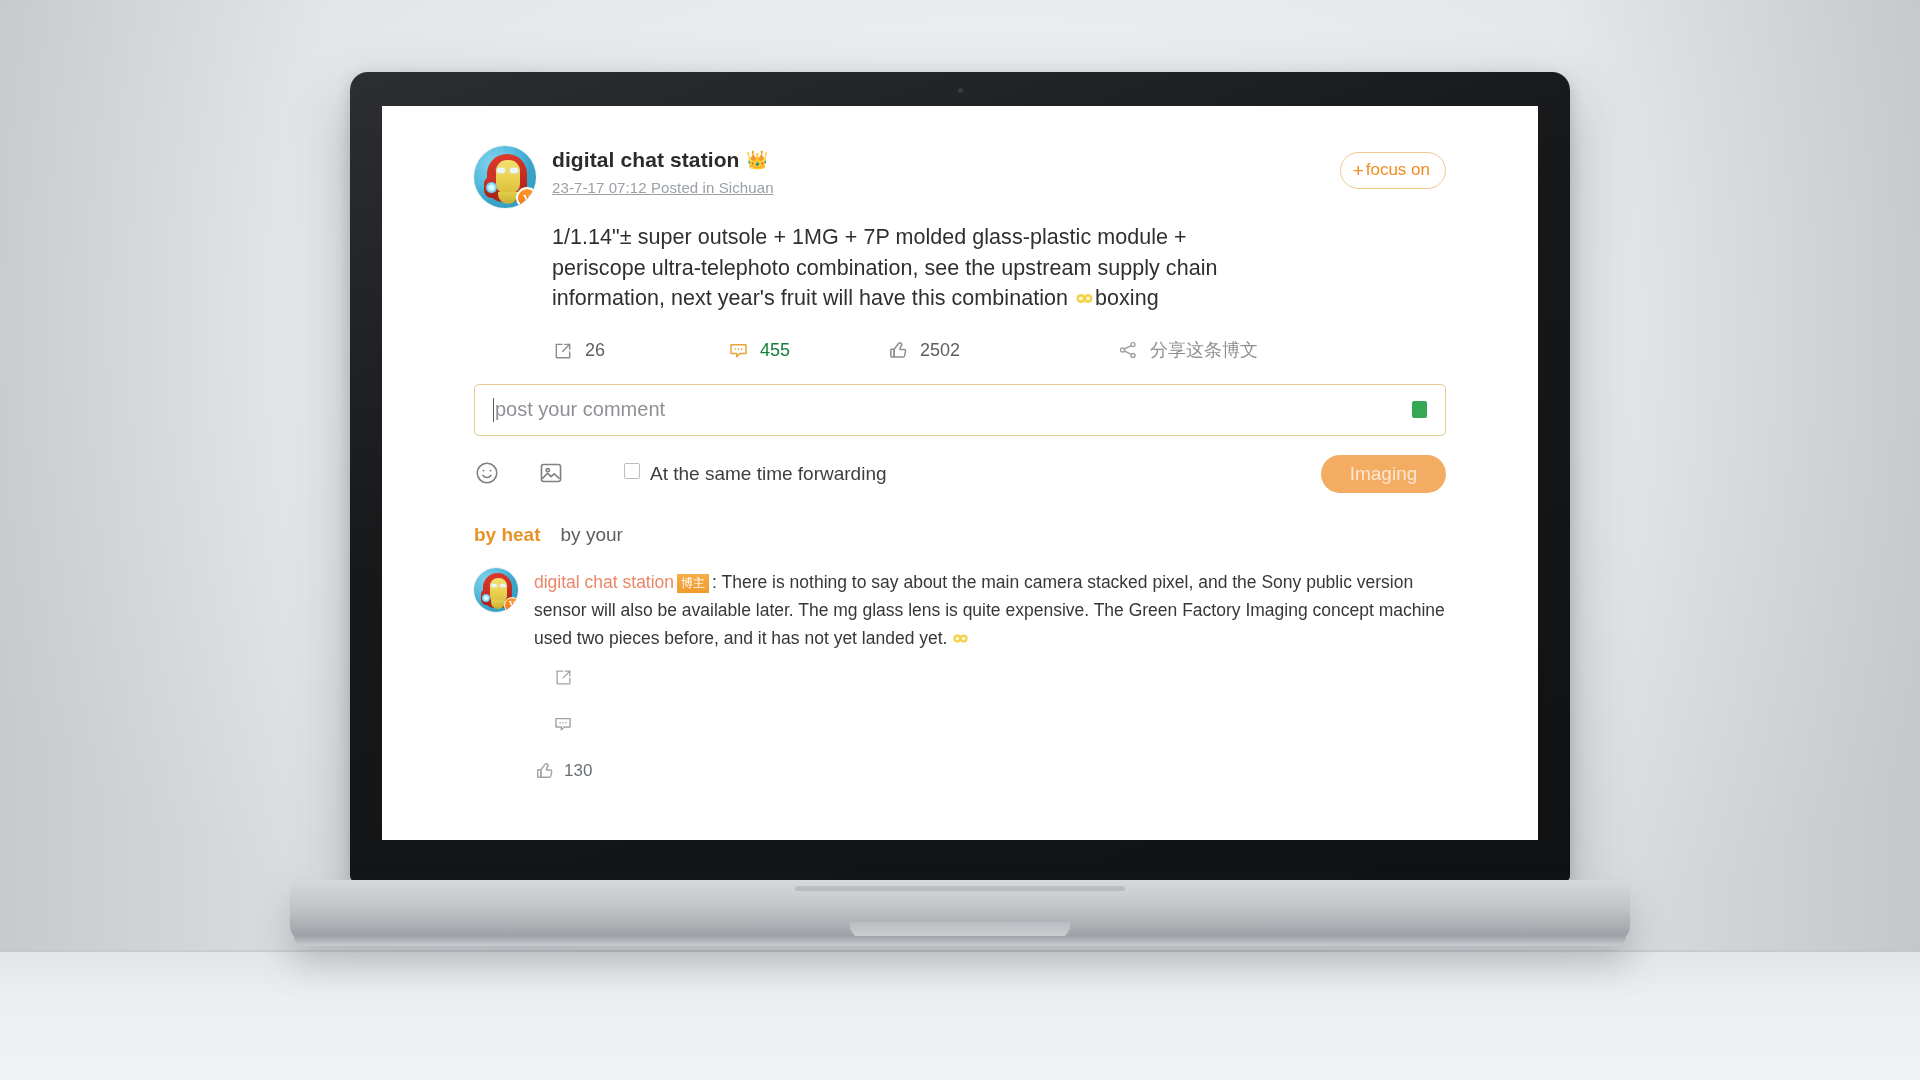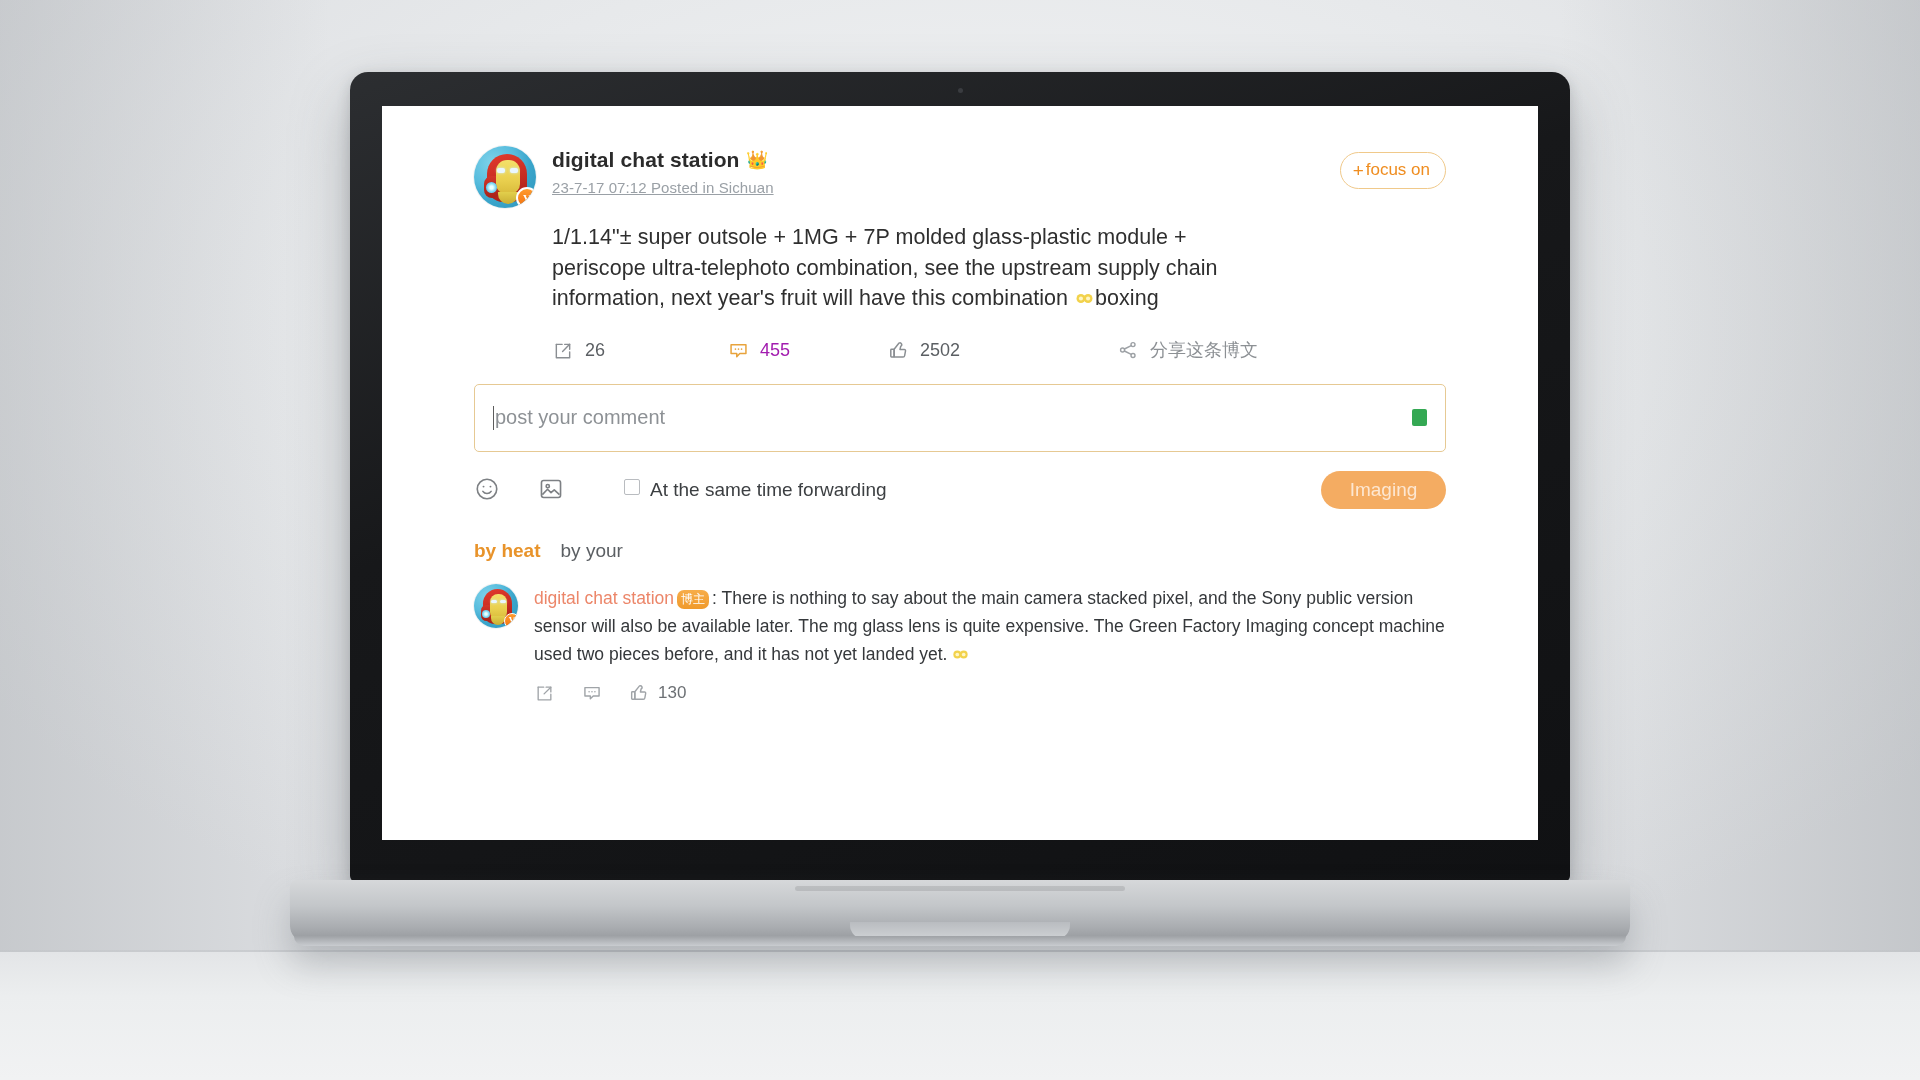--- a/index.html
+++ b/index.html
@@ -302,38 +302,38 @@
     font-size: 18px;
     padding-bottom: 18px;
   }
   .stat {
     display: flex;
     align-items: center;
     gap: 11px;
     cursor: pointer;
   }
   .stat.s1 { width: 175px; }
-  .stat.s2 { width: 160px; color: #a21caf; }
+  .stat.s2 { width: 160px; color: #15803d; }
   .stat.s3 { width: 230px; }
   .stat .glyph {
     width: 22px; height: 22px;
     display: inline-flex;
     align-items: center;
     justify-content: center;
   }
   .stat .glyph svg { display: block; }
 
   .share-cn { color: #8c9094; font-size: 18px; }
 
   
   .composer {
     margin-top: 4px;
     border: 1.5px solid #e6c993;
     border-radius: 5px;
-    height: 68px;
+    height: 52px;
     display: flex;
     align-items: center;
     padding: 0 18px;
     position: relative;
     background: #fff;
   }
   .caret {
     width: 1px;
     height: 24px;
     background: #5c5c5c;
@@ -443,21 +443,21 @@
   .comment-user {
     color: #ec8669;
   }
   .blogger-badge {
     display: inline-block;
     background: linear-gradient(180deg, #f7ad4a, #f09a2b);
     color: #fff;
     font-size: 12px;
     line-height: 1;
     padding: 3px 4px 4px 4px;
-    border-radius: 7px;
+    border-radius: 0;
     vertical-align: 1px;
     margin: 0 3px;
     font-family: "DejaVu Sans", sans-serif;
   }
   .comment-emoji {
     display: inline-block;
     width: 17px; height: 17px;
     vertical-align: -3px;
   }
 
@@ -468,20 +468,21 @@
     font-size: 16px;
     color: #9aa0a6;
     position: relative;
   }
   .comment-time { flex: 1; }
   .comment-actions {
     display: flex;
     align-items: center;
     gap: 26px;
     color: #9aa0a6;
+    flex-direction: column;
   }
   .comment-actions .glyph {
     width: 21px; height: 21px;
     display: inline-flex;
     align-items: center;
     justify-content: center;
     cursor: pointer;
   }
   .like-group { display: flex; align-items: center; gap: 9px; }
   .like-count { font-size: 17px; color: #6c7074; }

